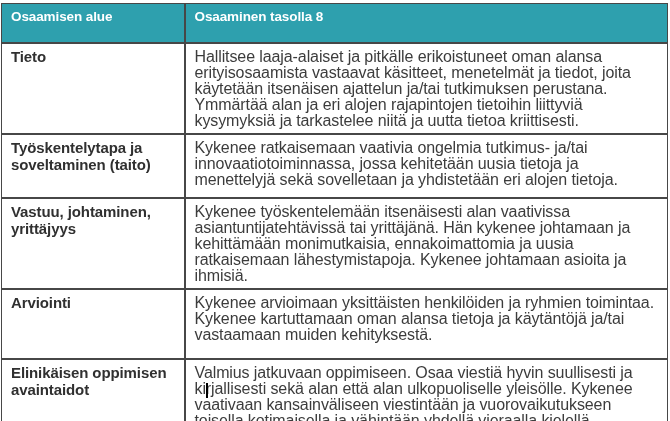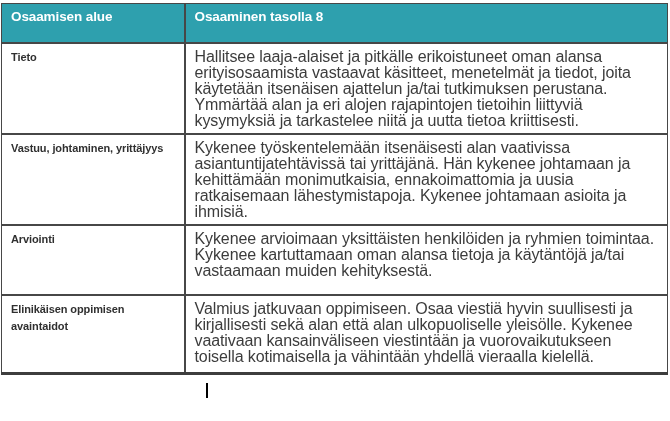--- a/index.html
+++ b/index.html
@@ -48,21 +48,21 @@
     background: #2EA0AE;
     color: #ffffff;
     font-size: 13.5px;
     font-weight: bold;
     height: 29px;
     vertical-align: middle;
     border-bottom-width: 2px;
   }
   td.area-cell {
     font-weight: bold;
-    font-size: 11px;
+    font-size: 15px;
     line-height: 16.5px;
     color: #303030;
   }
   td.desc-cell {
     font-size: 16px;
     line-height: 16px;
     color: #3c3c3c;
   }
   tr.r0 { height: 86px; }
   tr.r1 { height: 64px; }
@@ -92,20 +92,24 @@
       <tr>
         <th>Osaamisen alue</th>
         <th>Osaaminen tasolla 8</th>
       </tr>
     </thead>
     <tbody>
       <tr class="r0">
         <td class="area-cell">Tieto</td>
         <td class="desc-cell">Hallitsee laaja-alaiset ja pitkälle erikoistuneet oman alansa erityisosaamista vastaavat käsitteet, menetelmät ja tiedot, joita käytetään itsenäisen ajattelun ja/tai tutkimuksen perustana. Ymmärtää alan ja eri alojen rajapintojen tietoihin liittyviä kysymyksiä ja tarkastelee niitä ja uutta tietoa kriittisesti.</td>
       </tr>
+      <tr class="r1">
+        <td class="area-cell">Työskentelytapa ja soveltaminen (taito)</td>
+        <td class="desc-cell">Kykenee ratkaisemaan vaativia ongelmia tutkimus- ja/tai innovaatiotoiminnassa, jossa kehitetään uusia tietoja ja menettelyjä sekä sovelletaan ja yhdistetään eri alojen tietoja.</td>
+      </tr>
       <tr class="r2">
         <td class="area-cell">Vastuu, johtaminen, yrittäjyys</td>
         <td class="desc-cell">Kykenee työskentelemään itsenäisesti alan vaativissa asiantuntijatehtävissä tai yrittäjänä. Hän kykenee johtamaan ja kehittämään monimutkaisia, ennakoimattomia ja uusia ratkaisemaan lähestymistapoja. Kykenee johtamaan asioita ja ihmisiä.</td>
       </tr>
       <tr class="r3">
         <td class="area-cell">Arviointi</td>
         <td class="desc-cell">Kykenee arvioimaan yksittäisten henkilöiden ja ryhmien toimintaa. Kykenee kartuttamaan oman alansa tietoja ja käytäntöjä ja/tai vastaamaan muiden kehityksestä.</td>
       </tr>
       <tr class="r4">
         <td class="area-cell">Elinikäisen oppimisen avaintaidot</td>

